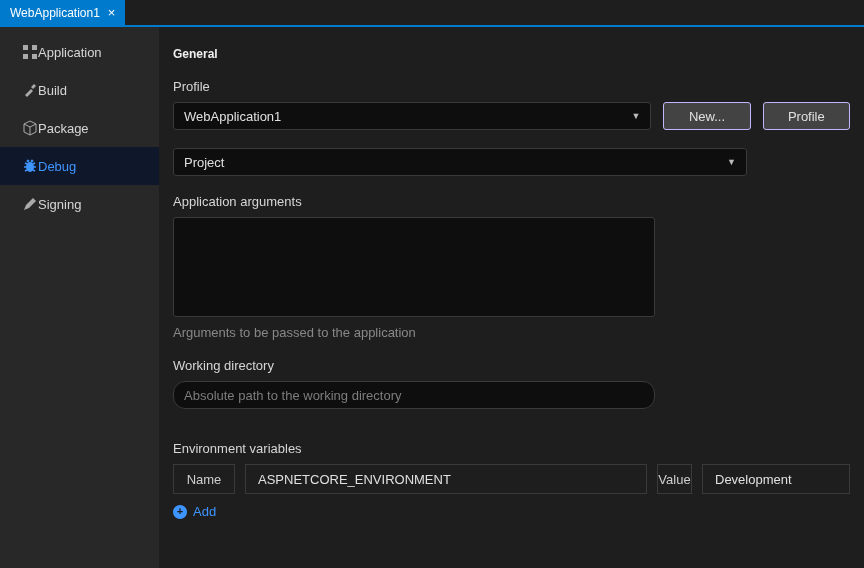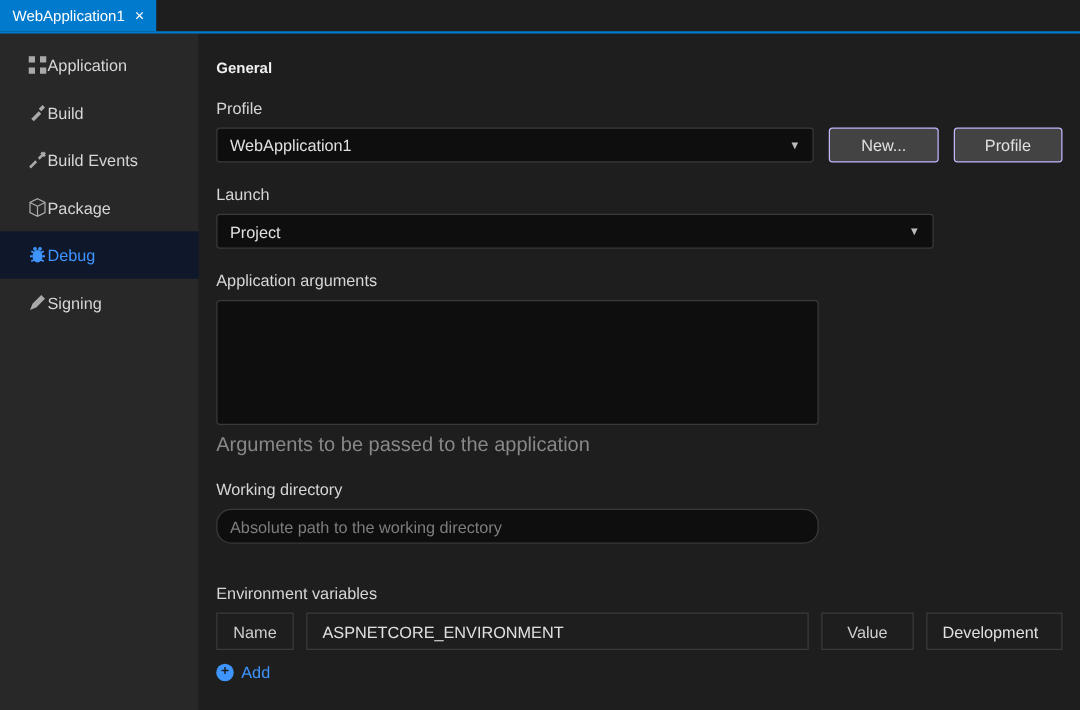--- a/index.html
+++ b/index.html
@@ -127,21 +127,21 @@
   font-size: 13px;
   height: 28px;
   padding: 0 10px;
   display: flex;
   align-items: center;
 }
 .input.placeholder {
   color: #7d7d7d;
 }
 .help-text {
-  font-size: 16px;
+  font-size: 13px;
   color: #888;
   margin-top: 8px;
   margin-bottom: 18px;
 }
 .btn {
   background: #434343;
   border: 1px solid #c4b5fd;
   color: #e0e0e0;
   border-radius: 3px;
   font-size: 13px;
@@ -215,28 +215,20 @@
       </span>
       <span>Application</span>
     </div>
     <div class="side-item">
       <span class="icon">
         <svg width="16" height="16" viewBox="0 0 16 16">
             <path d="M3 13 L9 7 L11 9 L5 15 Z M9 5 L12 2 L14 4 L11 7 Z" fill="#aaa"></path>
           </svg>
       </span>
       <span>Build</span>
-    </div>
-    <div class="side-item">
-      <span class="icon">
-        <svg width="16" height="16" viewBox="0 0 16 16">
-            <path d="M2 14 L7 9 M9 7 L14 2 M11 2 L14 5" stroke="#aaa" stroke-width="2" fill="none"></path>
-          </svg>
-      </span>
-      <span>Build Events</span>
     </div>
     <div class="side-item">
       <span class="icon">
         <svg width="16" height="16" viewBox="0 0 16 16">
             <path d="M8 1 L14 4 L14 12 L8 15 L2 12 L2 4 Z M2 4 L8 7 L14 4 M8 7 L8 15" stroke="#aaa" stroke-width="1" fill="none"></path>
           </svg>
       </span>
       <span>Package</span>
     </div>
     <div class="side-item active">
@@ -275,42 +267,41 @@
         <span class="caret">▼</span>
       </div>
       <div class="btn">
           <span>New...</span>
         </div>
       <div class="btn">
           <span>Profile</span>
         </div>
     </div>
 
-    <label class="field-label">Launch</label>
     <div class="row">
       <div class="control select" style="width:574px">
         <span>Project</span>
         <span class="caret">▼</span>
       </div>
     </div>
 
     <label class="field-label">Application arguments</label>
     <div class="textarea"></div>
     <div class="help-text">Arguments to be passed to the application</div>
 
     <label class="field-label">Working directory</label>
     <div class="row" style="margin-bottom:32px">
       <div class="input placeholder" style="width:482px">Absolute path to the working directory</div>
     </div>
 
     <label class="field-label">Environment variables</label>
     <div class="envrow">
       <div class="envcell header" style="width:62px">Name</div>
       <div class="envcell" style="width:402px">ASPNETCORE_ENVIRONMENT</div>
-      <div class="envcell header" style="width:74px">Value</div>
+      <div class="envcell header" style="width:35px">Value</div>
       <div class="envcell" style="flex:1">Development</div>
     </div>
     <div class="add-link">
       <span class="plus">+</span>
       <span>Add</span>
     </div>
   </div>
 </div>
 
 </body></html>

